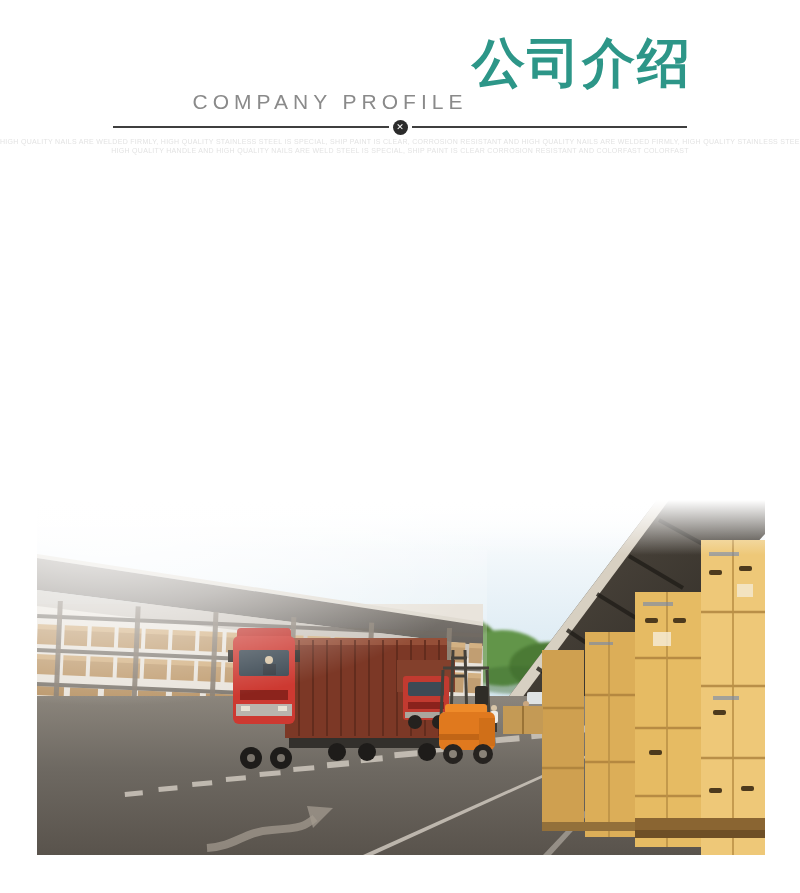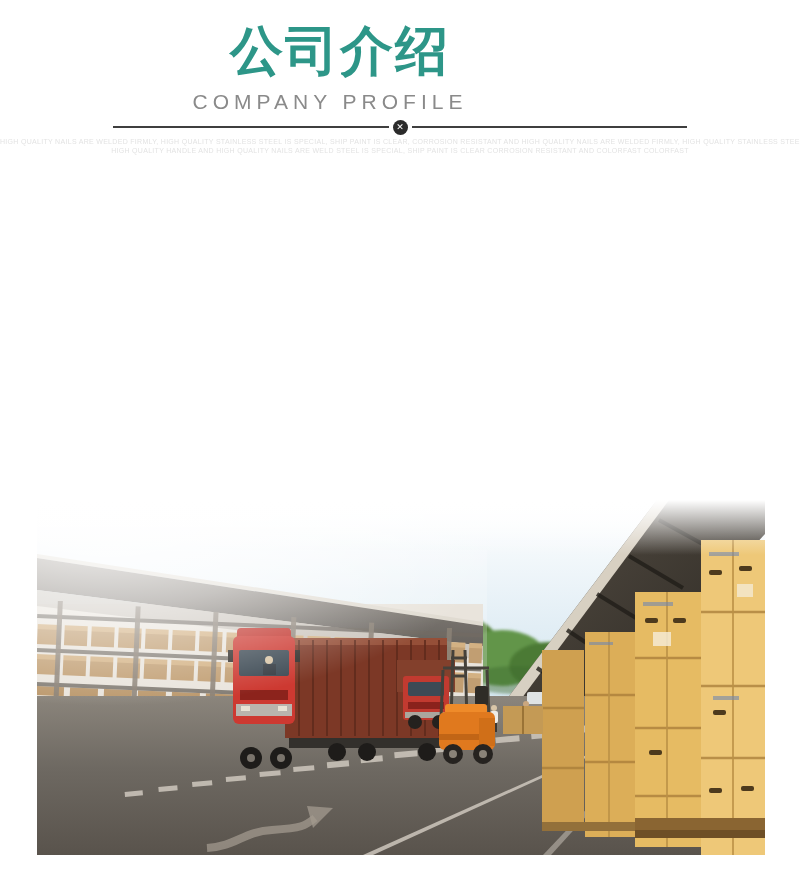--- a/index.html
+++ b/index.html
@@ -1,23 +1,23 @@
 <!DOCTYPE html>
 <html><head>
 <meta charset="utf-8">
 <style>
   html,body{margin:0;padding:0;background:#ffffff;}
   #page{
     position:relative;width:800px;height:893px;margin:0 auto;background:#ffffff;
     font-family:"Liberation Sans","DejaVu Sans",sans-serif;overflow:hidden;
   }
   .title{
-    position:absolute;top:18px;left:0;width:680px;text-align:center;
+    position:absolute;top:18px;left:0;width:680px;text-align:right;
     font-size:53px;line-height:66px;font-weight:700;color:#2d9688;
-    letter-spacing:2px;margin:0;
+    letter-spacing:2px;margin:12px;
   }
   .subtitle{
     position:absolute;top:90px;left:0;width:660px;text-align:center;
     font-size:21px;color:#8a8a8a;letter-spacing:5px;font-weight:400;
   }
   .divider{
     position:absolute;top:119px;left:113px;width:574px;height:16px;
     display:flex;align-items:center;
   }
   .divider .line{flex:1;height:2px;background:#3f3f3f;}

